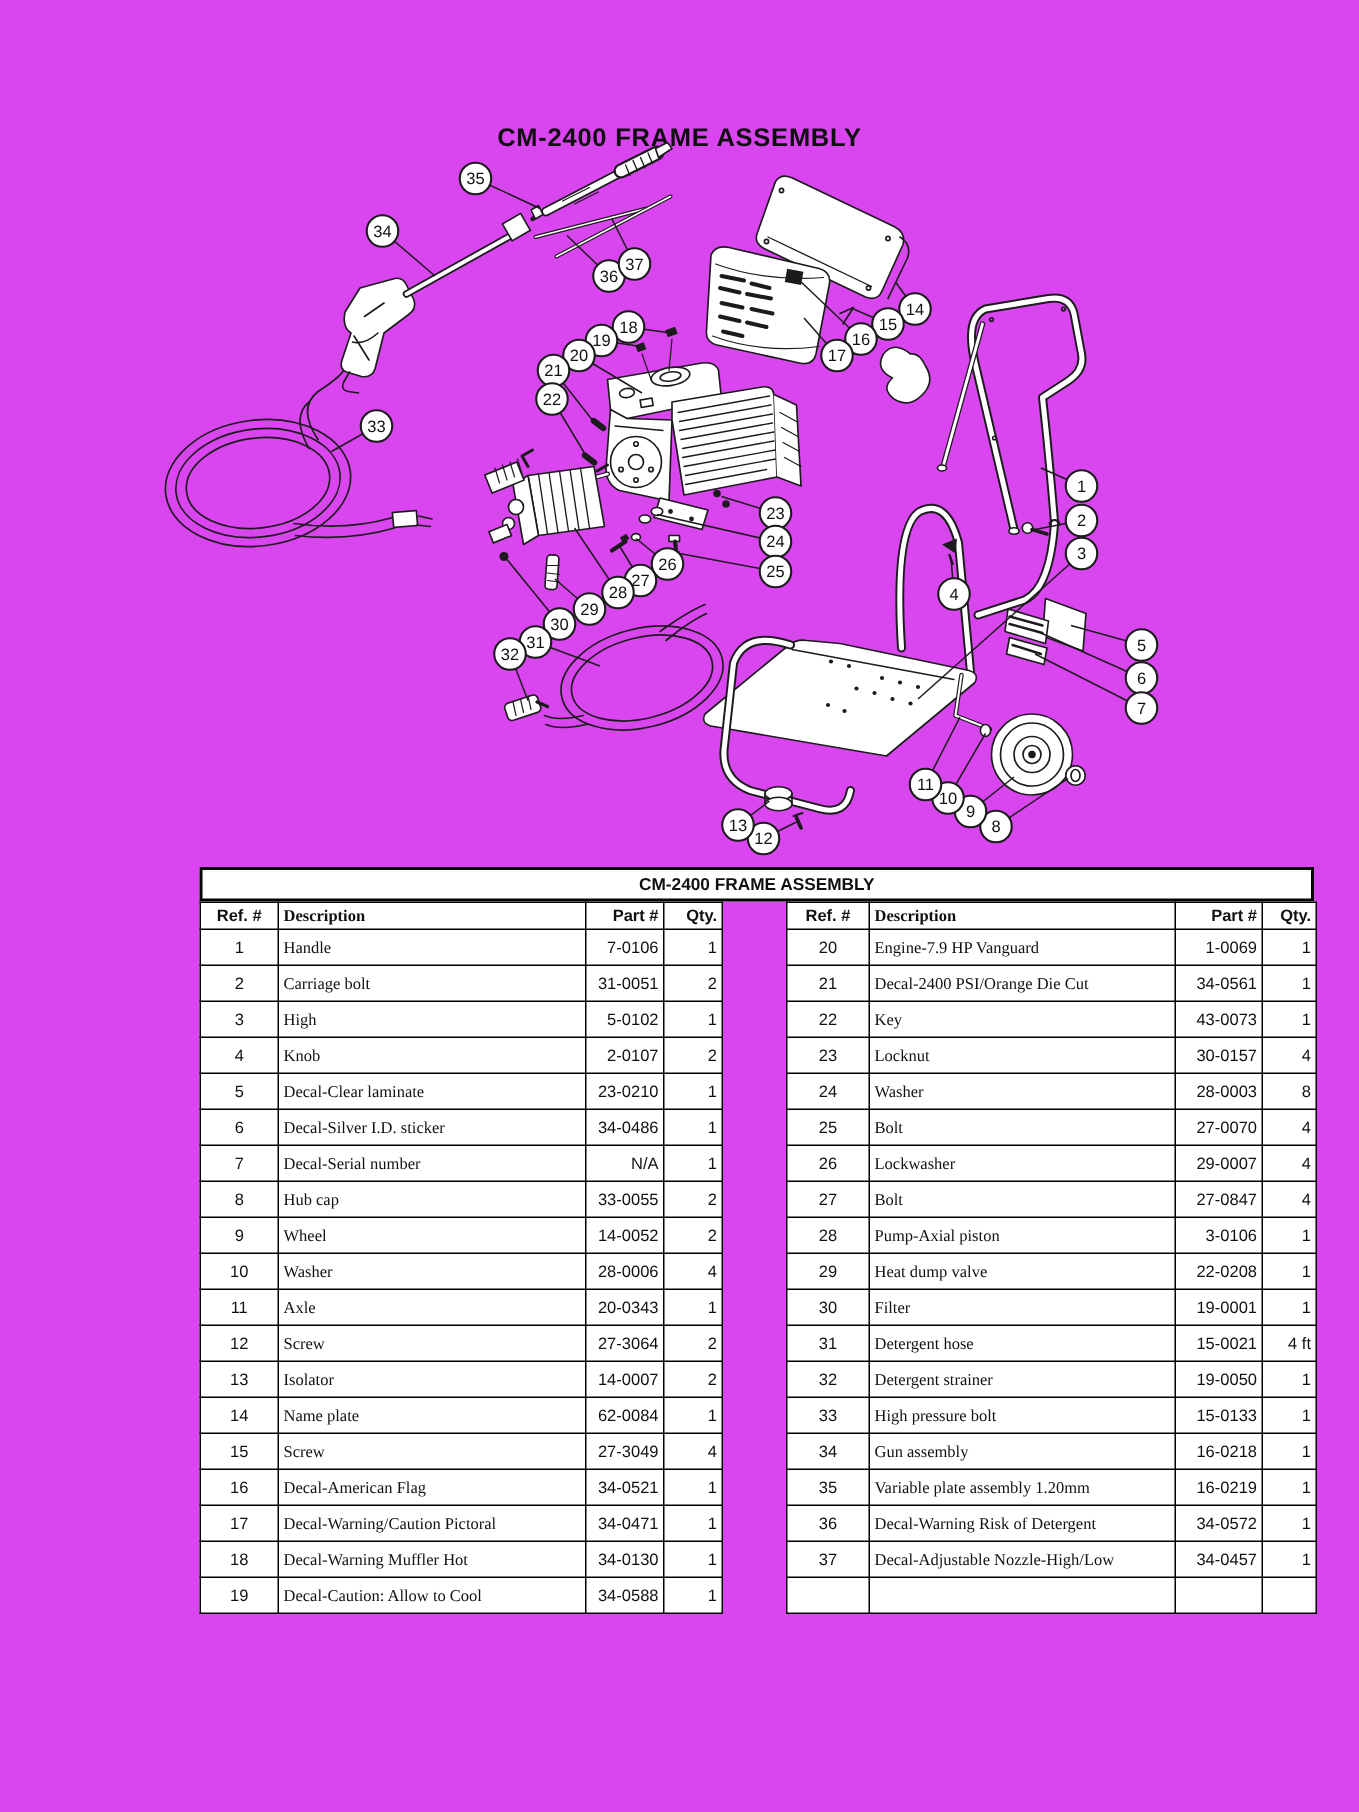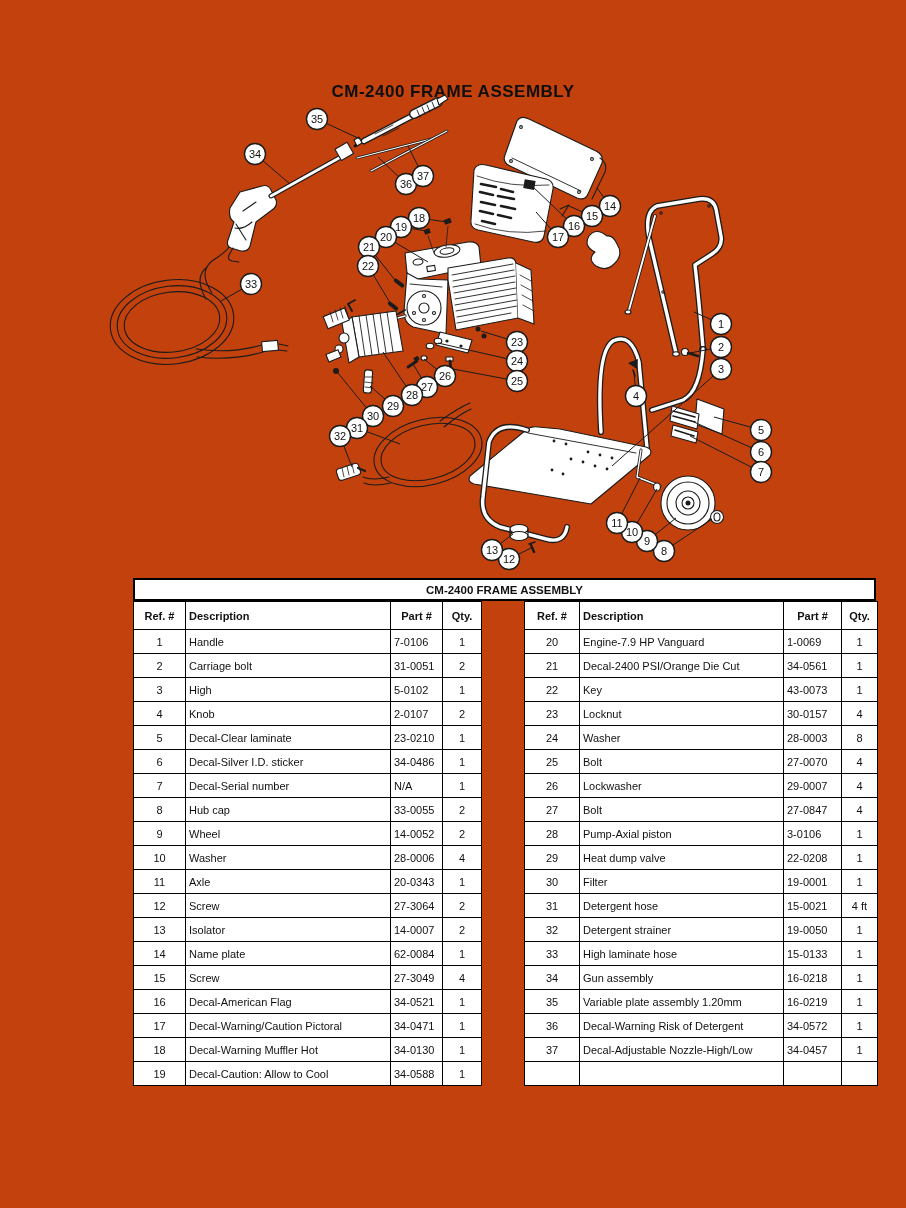--- a/index.html
+++ b/index.html
@@ -1,17 +1,17 @@
 <!DOCTYPE html>
 <html><head>
 <meta charset="utf-8">
 <style>
   html,body{margin:0;padding:0;background:#e8e8e8;}
   .page{
-    position:relative;width:906px;height:1208px;background:#c2410c;
+    position:relative;width:906px;height:1208px;background:#d946ef;
     font-family:"Liberation Sans",sans-serif;color:#111;overflow:hidden;
     margin:0 auto;
   }
   .diagram-title{
     position:absolute;left:0;top:82px;width:906px;text-align:center;
     font-size:17px;font-weight:bold;letter-spacing:.5px;color:#0f0f0f;margin:0;
   }
   #diagram-svg{position:absolute;left:0;top:0;width:906px;height:575px;}
 
   
@@ -29,25 +29,25 @@
   }
   .pt-body{display:flex;align-items:flex-start;}
   .pt-gap{width:42px;flex:0 0 42px;}
   table.pt{border-collapse:collapse;table-layout:fixed;background:#fff;}
   table.pt.left{width:348px;}
   table.pt.right{width:353px;}
   table.pt th,table.pt td{
     border:1.6px solid #000;font-size:11px;height:24px;padding:0 3px;
     overflow:hidden;white-space:nowrap;box-sizing:border-box;
   }
-  table.pt th{font-weight:bold;height:28px;}
+  table.pt th{font-weight:bold;height:18px;}
   th.c-ref,td.c-ref{text-align:center;}
-  th.c-desc,td.c-desc{text-align:left;padding-left:6px;}
-  th.c-part,td.c-part{padding-right:4px;}
-  th.c-qty,td.c-qty{text-align:center;}
+  th.c-desc,td.c-desc{text-align:left;padding-left:6px;font-family:Liberation Serif, serif;}
+  th.c-part,td.c-part{text-align:right;padding-right:4px;}
+  th.c-qty,td.c-qty{text-align:right;}
   table.pt.left col.c-ref{width:52px;}  table.pt.left col.c-desc{width:205px;}
   table.pt.left col.c-part{width:52px;} table.pt.left col.c-qty{width:39px;}
   table.pt.right col.c-ref{width:55px;}  table.pt.right col.c-desc{width:204px;}
   table.pt.right col.c-part{width:58px;} table.pt.right col.c-qty{width:36px;}
 </style>
 </head>
 <body>
 
 <div class="page">
 
@@ -614,21 +614,21 @@
               <td class="c-qty">4 ft</td>
             </tr>
             <tr>
               <td class="c-ref">32</td>
               <td class="c-desc">Detergent  strainer</td>
               <td class="c-part">19-0050</td>
               <td class="c-qty">1</td>
             </tr>
             <tr>
               <td class="c-ref">33</td>
-              <td class="c-desc">High laminate  hose</td>
+              <td class="c-desc">High pressure  bolt</td>
               <td class="c-part">15-0133</td>
               <td class="c-qty">1</td>
             </tr>
             <tr>
               <td class="c-ref">34</td>
               <td class="c-desc">Gun  assembly</td>
               <td class="c-part">16-0218</td>
               <td class="c-qty">1</td>
             </tr>
             <tr>

